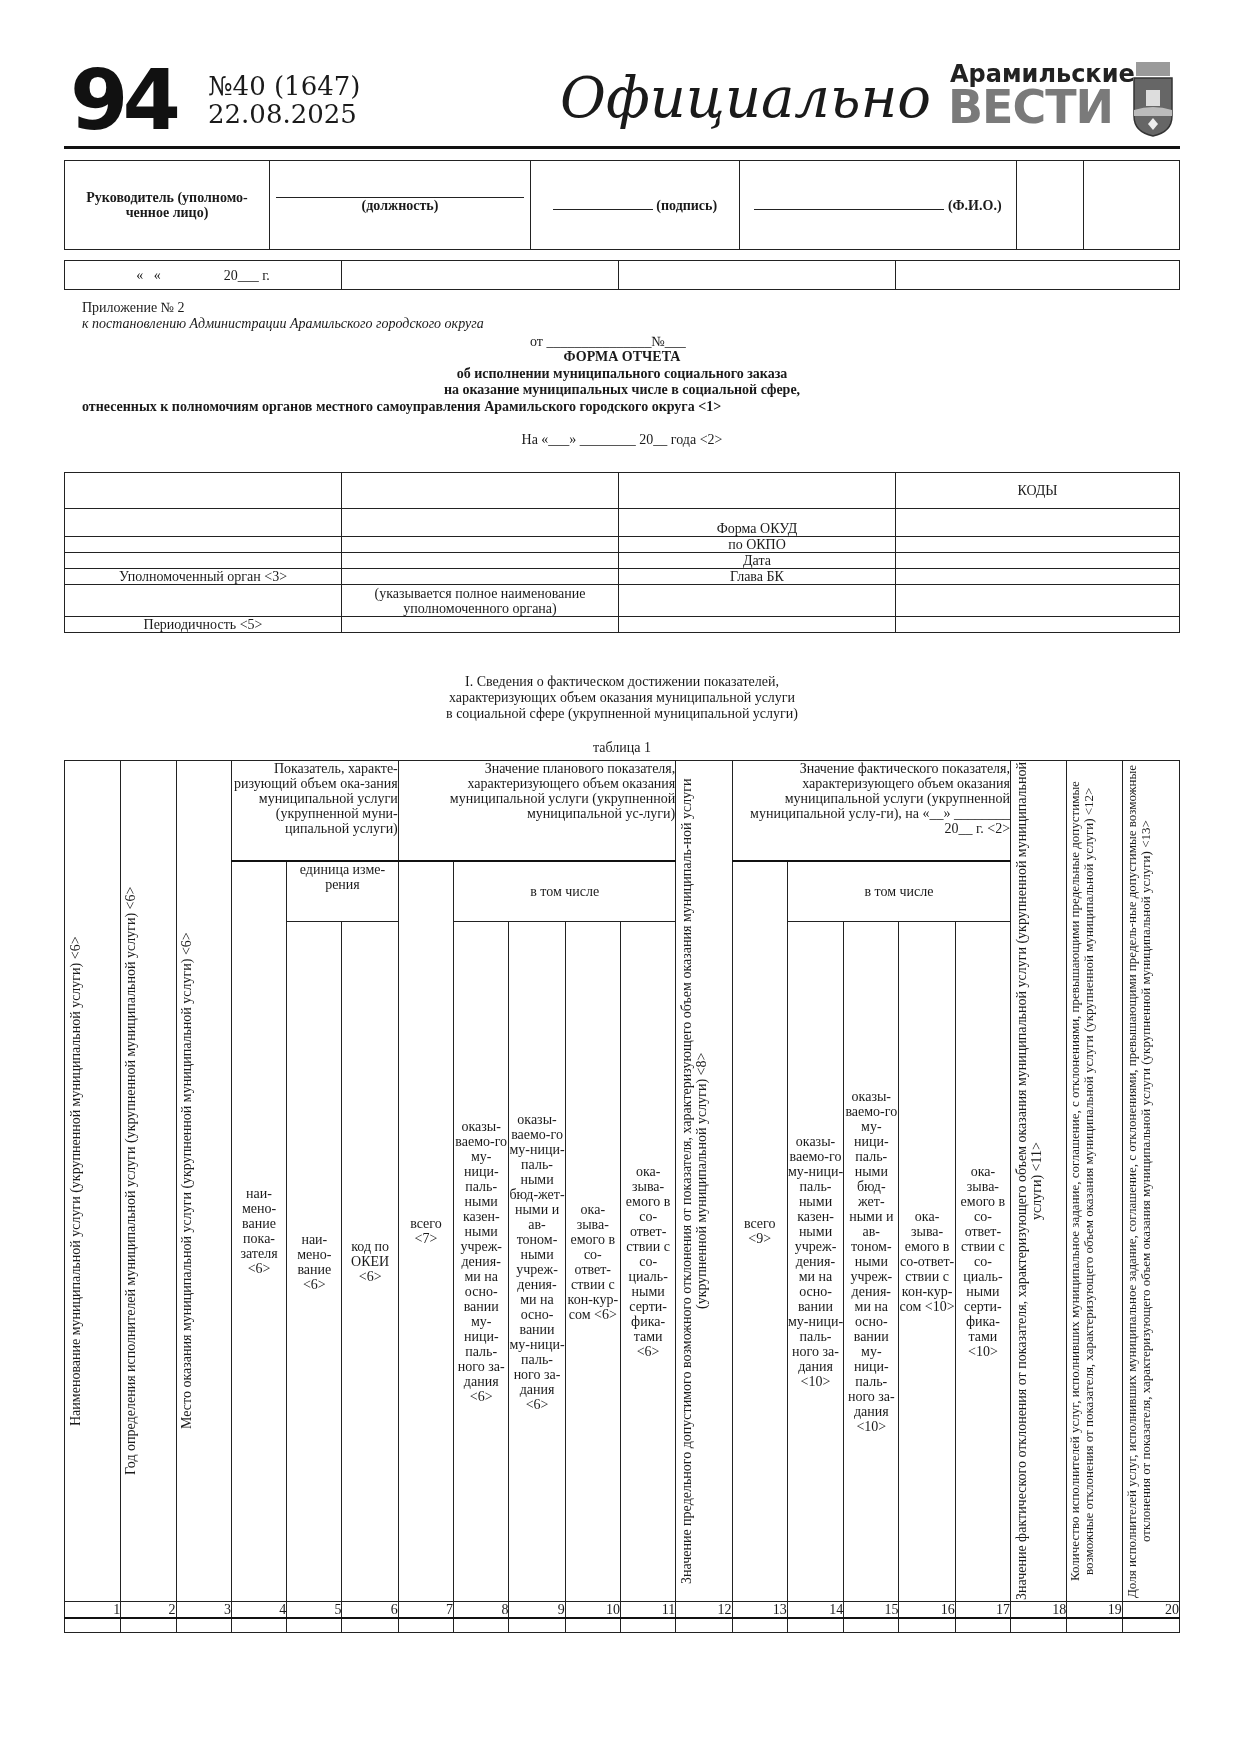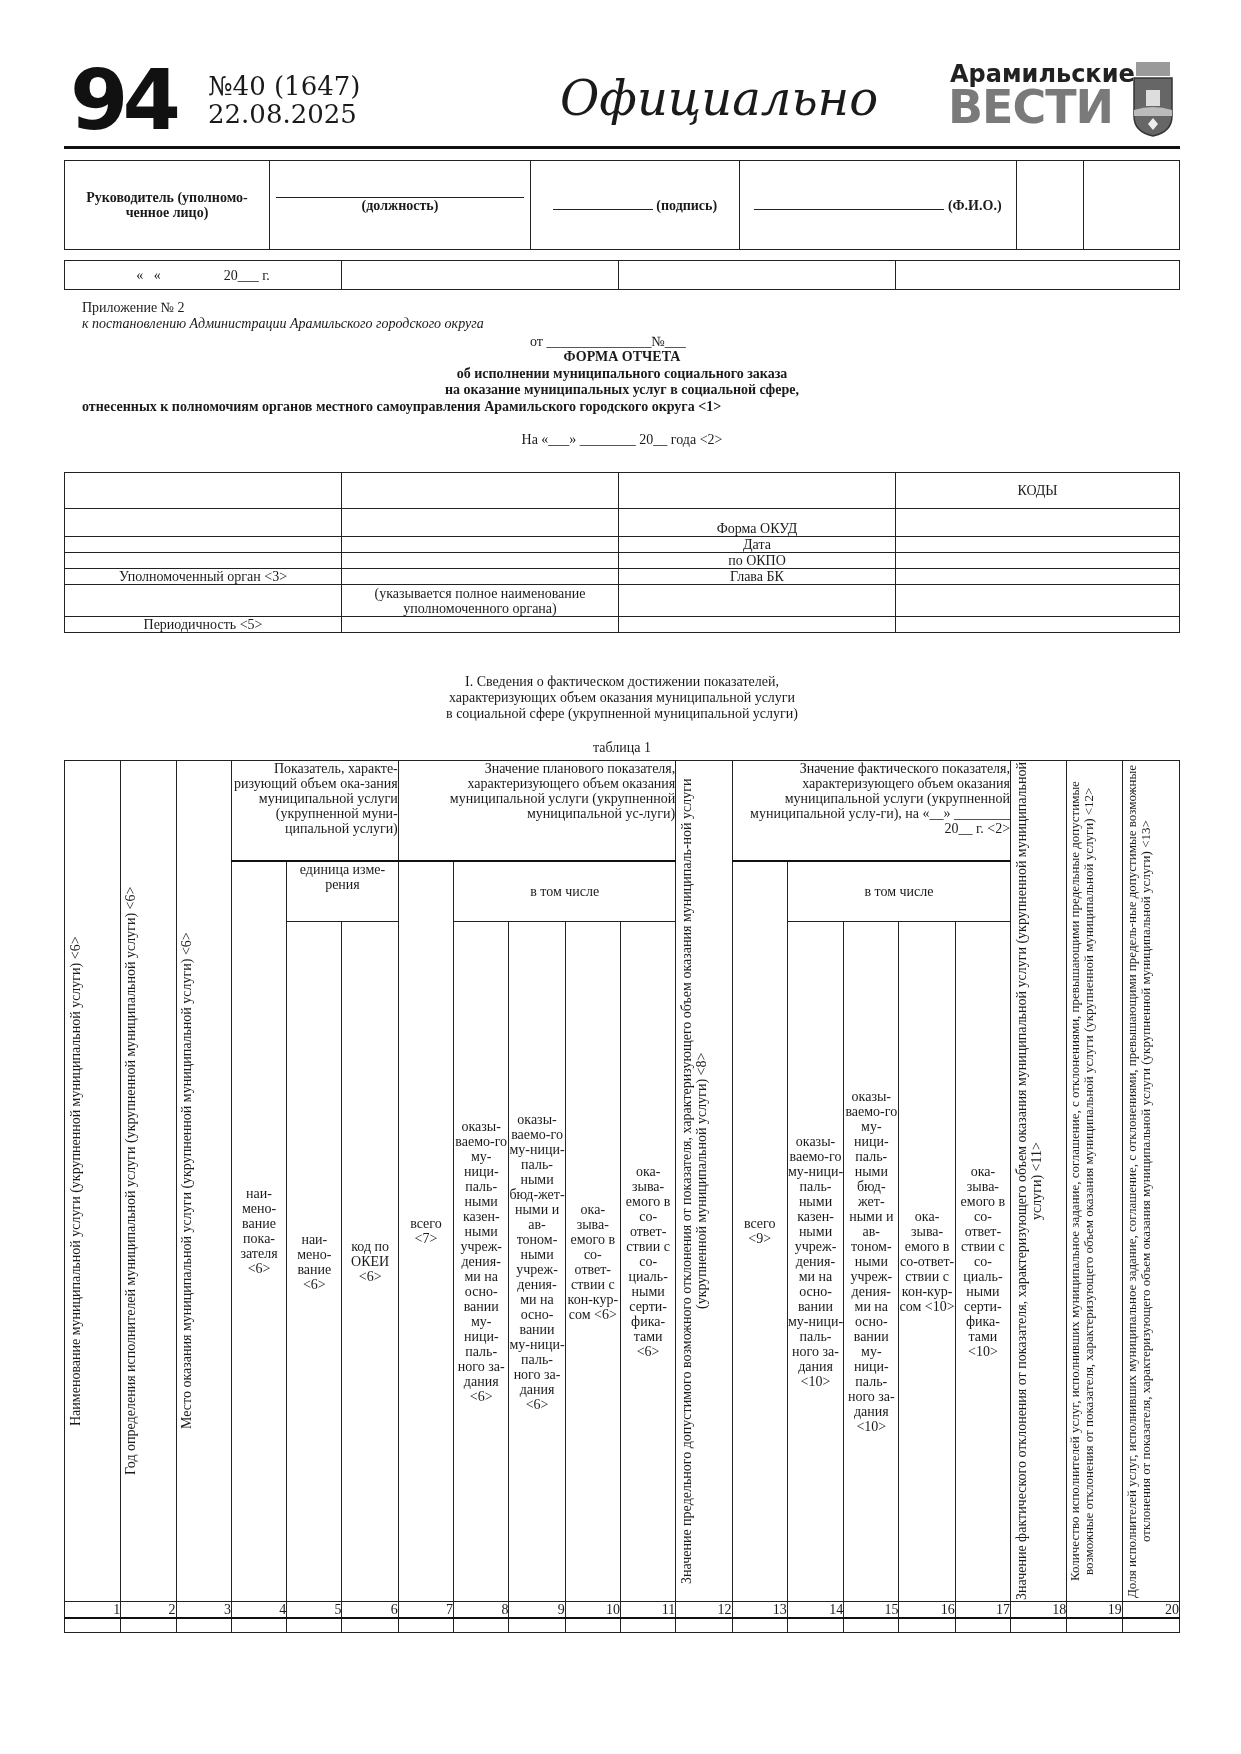--- a/index.html
+++ b/index.html
@@ -3,21 +3,21 @@
 <meta charset="utf-8">
 <style>
   html, body { margin:0; padding:0; background:#ffffff; }
   body { width:1241px; height:1754px; position:relative; overflow:hidden;
          font-family:"Liberation Serif", "DejaVu Serif", serif; color:#1a1a1a; }
   .abs { position:absolute; }
   
   .pagenum { left:70px; top:58px; font-family:"DejaVu Sans", sans-serif; font-weight:bold;
              font-size:84px; letter-spacing:-6px; line-height:84px; color:#111; }
   .issue { left:208px; top:72px; font-size:26px; line-height:28px; font-family:"DejaVu Serif", serif; }
-  .section { left:560px; top:68px; font-size:48px; font-style:italic; line-height:60px; font-family:"DejaVu Serif", serif; }
+  .section { left:560px; top:68px; font-size:56px; font-style:italic; line-height:60px; font-family:"DejaVu Serif", serif; }
   .brand1 { left:950px; top:60px; font-family:"DejaVu Sans", sans-serif; font-weight:bold; font-size:24px; color:#222; }
   .brand2 { left:948px; top:84px; font-family:"DejaVu Sans", sans-serif; font-weight:bold; font-size:46px; line-height:46px; color:#7a7a7a; letter-spacing:-1px; }
   .crest { left:1130px; top:60px; width:46px; height:78px; }
   .rule { left:64px; top:146px; width:1116px; height:3px; background:#111; }
 
   table { border-collapse:collapse; position:absolute; }
   td { border:1px solid #222; padding:0; text-align:center; vertical-align:middle; font-size:14px; line-height:15px; }
 
   .sig td { height:88px; }
   .date td { height:28px; }
@@ -83,48 +83,48 @@
   </tr>
 </tbody>
   </table>
 
 <div class="abs txt" style="left:82px; top:300px;">Приложение № 2</div>
 <div class="abs txt ital" style="left:82px; top:316px;">к постановлению Администрации Арамильского городского округа</div>
 <div class="abs txt" style="left:530px; top:334px; width:250px;">от _______________№___</div>
 
 <div class="abs txt bold center" style="left:64px; top:349px; width:1116px;">ФОРМА ОТЧЕТА</div>
 <div class="abs txt bold center" style="left:64px; top:366px; width:1116px;">об исполнении муниципального социального заказа</div>
-<div class="abs txt bold center" style="left:64px; top:382px; width:1116px;">на оказание муниципальных услуг в социальной сфере,</div>
+<div class="abs txt bold center" style="left:64px; top:382px; width:1116px;">на оказание муниципальных числе в социальной сфере,</div>
 <div class="abs txt bold" style="left:82px; top:399px; width:1100px;">отнесенных к полномочиям органов местного самоуправления Арамильского городского округа &lt;1&gt;</div>
 <div class="abs txt center" style="left:64px; top:432px; width:1116px;">На «___» ________ 20__ года &lt;2&gt;</div>
 
 <table class="codes" style="left:64px; top:472px; width:1116px;">
   <tbody>
       <tr style="height:36px;">
     <td style="width:276px;"></td>
     <td style="width:276px;"></td>
     <td style="width:276px;"></td>
     <td>КОДЫ</td>
   </tr>
   <tr style="height:28px;padding-left:20px;">
     <td></td>
         <td></td>
     <td style="vertical-align:bottom;">Форма ОКУД</td>
     <td></td>
   </tr>
   <tr style="height:16px;">
     <td></td>
         <td></td>
+    <td>по ОКПО</td>
+    <td></td>
+  </tr>
+  <tr style="height:16px;">
+    <td></td>
+        <td></td>
     <td>Дата</td>
-    <td></td>
-  </tr>
-  <tr style="height:16px;">
-    <td></td>
-        <td></td>
-    <td>по ОКПО</td>
     <td></td>
   </tr>
   <tr style="height:16px;">
     <td>Уполномоченный орган &lt;3&gt;</td>
     <td></td>
     <td>Глава БК</td>
     <td></td>
   </tr>
   <tr style="height:32px;">
     <td></td>

